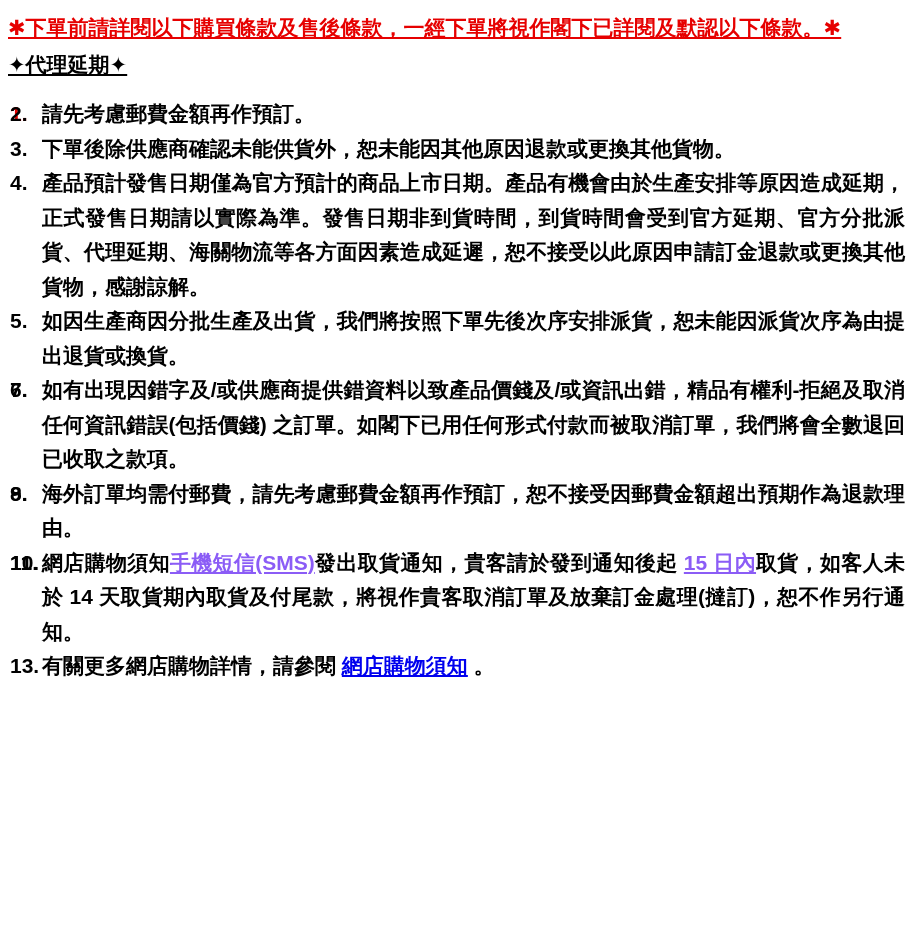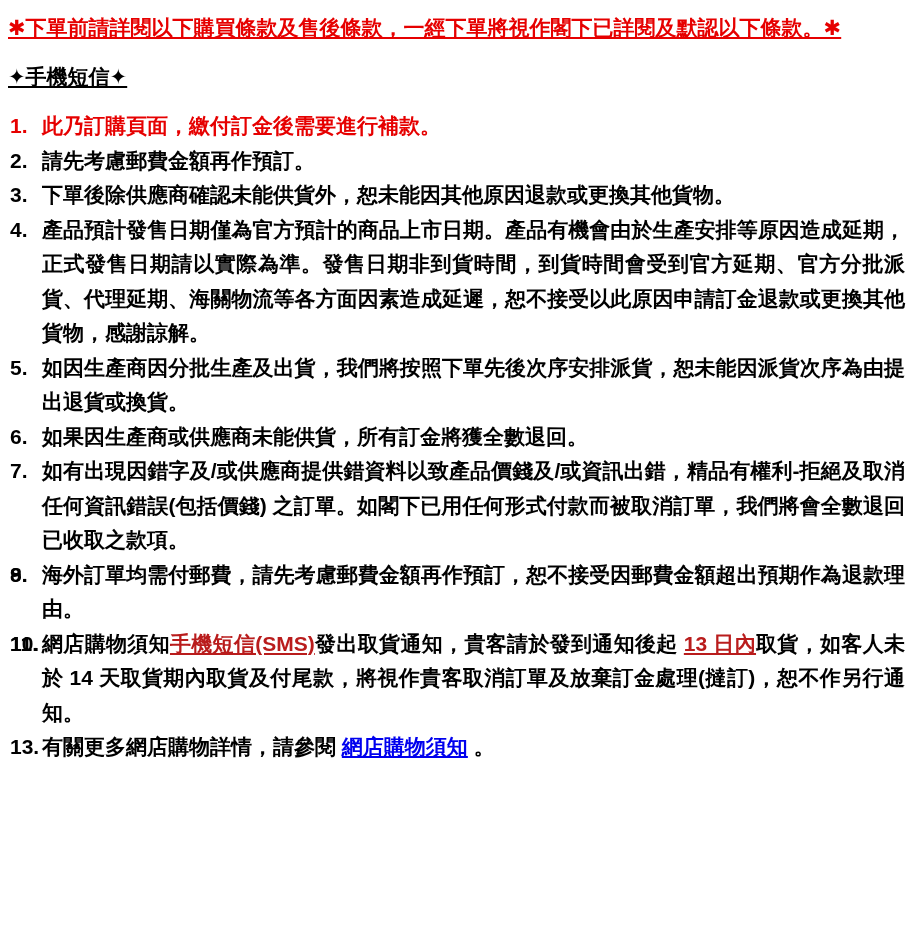--- a/index.html
+++ b/index.html
@@ -12,21 +12,21 @@
     font-family: "Liberation Sans", "DejaVu Sans", sans-serif;
     font-weight: 700;
     font-size: 21px;
     line-height: 34.5px;
     color: #000000;
     overflow: hidden;
   }
   .notice-header {
     color: #e60000;
     text-decoration: underline;
-    margin-bottom: 14px;
+    margin-bottom: 2px;
     text-align: justify;
   }
   .section-title {
     color: #000000;
     text-decoration: underline;
     margin-bottom: 15px;
   }
   ul.terms {
     list-style: none;
   }
@@ -35,42 +35,42 @@
     padding-left: 34px;
     text-align: justify;
   }
   li.term .num {
     position: absolute;
     left: 2px;
     top: 0;
   }
   li.term.red { color: #e60000; }
   .seg-red-underline {
-    color: #b91c1c;
+    color: #8b5cf6;
     text-decoration: underline;
   }
   a.shop-link {
     color: #0000ee;
     text-decoration: underline;
     cursor: pointer;
   }
 </style>
 </head>
 <body>
 
 <div class="notice-header">✱下單前請詳閱以下購買條款及售後條款，一經下單將視作閣下已詳閱及默認以下條款。✱</div>
 
-<div class="section-title">✦手機短信✦</div>
+<div class="section-title">✦代理延期✦</div>
 
 <ul class="terms">
-    <li class="term red"><span class="num">1.</span><span>此乃訂購頁面，繳付訂金後需要進行補款。</span></li>
+    <li class="term red"><span class="num">1.</span></li>
     <li class="term"><span class="num">2.</span><span>請先考慮郵費金額再作預訂。</span></li>
     <li class="term"><span class="num">3.</span><span>下單後除供應商確認未能供貨外，恕未能因其他原因退款或更換其他貨物。</span></li>
     <li class="term"><span class="num">4.</span><span>產品預計發售日期僅為官方預計的商品上市日期。產品有機會由於生產安排等原因造成延期，正式發售日期請以實際為準。發售日期非到貨時間，到貨時間會受到官方延期、官方分批派貨、代理延期、海關物流等各方面因素造成延遲，恕不接受以此原因申請訂金退款或更換其他貨物，感謝諒解。</span></li>
     <li class="term"><span class="num">5.</span><span>如因生產商因分批生產及出貨，我們將按照下單先後次序安排派貨，恕未能因派貨次序為由提出退貨或換貨。</span></li>
-    <li class="term"><span class="num">6.</span><span>如果因生產商或供應商未能供貨，所有訂金將獲全數退回。</span></li>
+    <li class="term"><span class="num">6.</span></li>
     <li class="term"><span class="num">7.</span><span>如有出現因錯字及/或供應商提供錯資料以致產品價錢及/或資訊出錯，精品有權利-拒絕及取消任何資訊錯誤(包括價錢) 之訂單。如閣下已用任何形式付款而被取消訂單，我們將會全數退回已收取之款項。</span></li>
     <li class="term"><span class="num">8.</span></li>
     <li class="term"><span class="num">9.</span><span>海外訂單均需付郵費，請先考慮郵費金額再作預訂，恕不接受因郵費金額超出預期作為退款理由。</span></li>
     <li class="term"><span class="num">10.</span></li>
-    <li class="term"><span class="num">11.</span><span>網店購物須知</span><span class="seg-red-underline">手機短信(SMS)</span><span>發出取貨通知，貴客請於發到通知後起 </span><span class="seg-red-underline">13 日內</span><span>取貨，如客人未於 14 天取貨期內取貨及付尾款，將視作貴客取消訂單及放棄訂金處理(撻訂)，恕不作另行通知。</span></li>
+    <li class="term"><span class="num">11.</span><span>網店購物須知</span><span class="seg-red-underline">手機短信(SMS)</span><span>發出取貨通知，貴客請於發到通知後起 </span><span class="seg-red-underline">15 日內</span><span>取貨，如客人未於 14 天取貨期內取貨及付尾款，將視作貴客取消訂單及放棄訂金處理(撻訂)，恕不作另行通知。</span></li>
     <li class="term"><span class="num">13.</span><span>有關更多網店購物詳情，請參閱 </span><a class="shop-link" href="#">網店購物須知</a><span> 。</span></li>
   </ul>
 
 </body></html>

